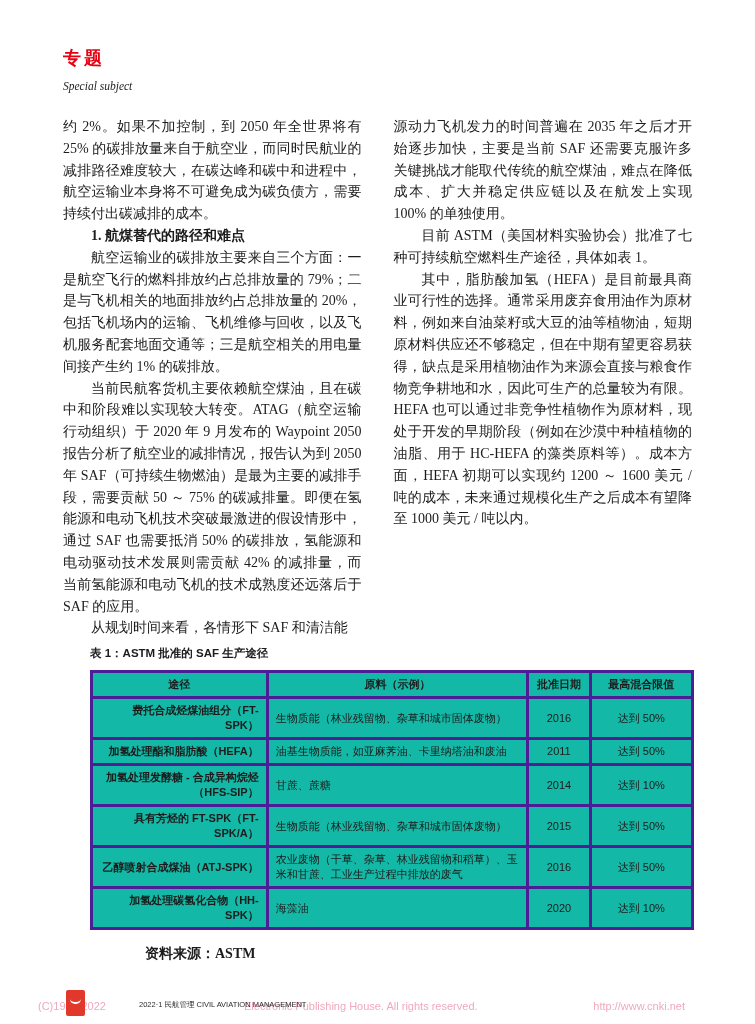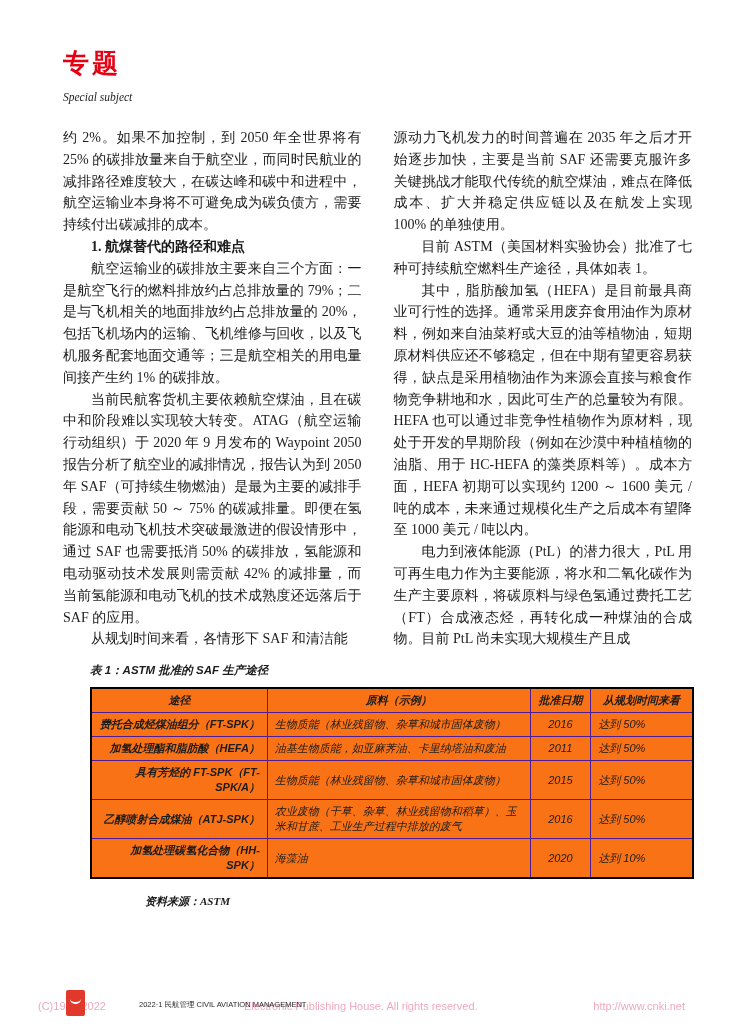--- a/index.html
+++ b/index.html
@@ -14,64 +14,64 @@
   .page {
     position: relative;
     width: 755px; height: 1024px;
     padding: 46px 63px 0 63px;
     box-sizing: border-box;
   }
   
   .hdr-title {
     color: #e60012;
     font-family: "Liberation Sans", "DejaVu Sans", sans-serif;
-    font-size: 26px; font-weight: bold; letter-spacing: 3px;
+    font-size: 18px; font-weight: bold; letter-spacing: 3px;
   }
   .hdr-sub {
     font-style: italic; font-size: 11.5px; margin-top: 10px; color: #222;
   }
   
   .columns { display: flex; gap: 32px; margin-top: 24px; }
   .col {
     width: 303px;
     font-size: 14px;
     line-height: 21.8px;
     text-align: justify;
   }
   .para { margin: 0; text-indent: 2em; }
   .para.noindent { text-indent: 0; }
   .para.heading { font-weight: bold; }
   
-  .table-section { margin-top: 13px; margin-left: 27px; width: 524px; font-style: italic; }
+  .table-section { margin-top: 7px; margin-left: 27px; width: 524px; }
   .tbl-caption {
     font-family: "Liberation Sans", "DejaVu Sans", sans-serif;
     font-size: 11.5px; font-weight: bold; margin-bottom: 9px;
   }
   table.saf {
     border-collapse: collapse;
     width: 604px;
     border: 2px solid #000;
     font-family: "Liberation Sans", "DejaVu Sans", sans-serif;
     font-size: 11px;
     line-height: 15px;
   }
   table.saf th, table.saf td {
-    border: 1px solid #4c1d95;
-    background: #f97316;
+    border: 3px solid #4c1d95;
+    background: #14b8a6;
     padding: 4px 7px;
     vertical-align: middle;
   }
   table.saf th { font-weight: bold; text-align: center; }
   td.c-path { width: 163px; font-weight: bold; text-align: right; }
   td.c-raw  { width: 252px; text-align: left; }
   td.c-date { width: 46px;  text-align: center; }
-  td.c-lim  { width: 88px;  text-align: left; }
+  td.c-lim  { width: 88px;  text-align: center; }
   .source-note {
     margin-top: 15px; margin-left: 55px;
-    font-size: 11px; font-weight: bold;
+    font-size: 14px; font-weight: bold;
   }
   
   .wm {
     position: absolute; bottom: 12px;
     color: #f0a9bd;
     font-family: "Liberation Sans", "DejaVu Sans", sans-serif;
     font-size: 11px; white-space: nowrap;
   }
   .wm-left { left: 38px; z-index: 1; }
   .wm-mid  { left: 244px; }
@@ -108,47 +108,52 @@
       <p class="para noindent">约 2%。如果不加控制，到 2050 年全世界将有 25% 的碳排放量来自于航空业，而同时民航业的减排路径难度较大，在碳达峰和碳中和进程中，航空运输业本身将不可避免成为碳负债方，需要持续付出碳减排的成本。</p>
       <p class="para heading">1. 航煤替代的路径和难点</p>
       <p class="para">航空运输业的碳排放主要来自三个方面：一是航空飞行的燃料排放约占总排放量的 79%；二是与飞机相关的地面排放约占总排放量的 20%，包括飞机场内的运输、飞机维修与回收，以及飞机服务配套地面交通等；三是航空相关的用电量间接产生约 1% 的碳排放。</p>
       <p class="para">当前民航客货机主要依赖航空煤油，且在碳中和阶段难以实现较大转变。ATAG（航空运输行动组织）于 2020 年 9 月发布的 Waypoint 2050 报告分析了航空业的减排情况，报告认为到 2050 年 SAF（可持续生物燃油）是最为主要的减排手段，需要贡献 50 ～ 75% 的碳减排量。即便在氢能源和电动飞机技术突破最激进的假设情形中，通过 SAF 也需要抵消 50% 的碳排放，氢能源和电动驱动技术发展则需贡献 42% 的减排量，而当前氢能源和电动飞机的技术成熟度还远落后于 SAF 的应用。</p>
       <p class="para">从规划时间来看，各情形下 SAF 和清洁能</p>
     </div>
     <div class="col">
       <p class="para noindent">源动力飞机发力的时间普遍在 2035 年之后才开始逐步加快，主要是当前 SAF 还需要克服许多关键挑战才能取代传统的航空煤油，难点在降低成本、扩大并稳定供应链以及在航发上实现 100% 的单独使用。</p>
       <p class="para">目前 ASTM（美国材料实验协会）批准了七种可持续航空燃料生产途径，具体如表 1。</p>
       <p class="para">其中，脂肪酸加氢（HEFA）是目前最具商业可行性的选择。通常采用废弃食用油作为原材料，例如来自油菜籽或大豆的油等植物油，短期原材料供应还不够稳定，但在中期有望更容易获得，缺点是采用植物油作为来源会直接与粮食作物竞争耕地和水，因此可生产的总量较为有限。HEFA 也可以通过非竞争性植物作为原材料，现处于开发的早期阶段（例如在沙漠中种植植物的油脂、用于 HC-HEFA 的藻类原料等）。成本方面，HEFA 初期可以实现约 1200 ～ 1600 美元 / 吨的成本，未来通过规模化生产之后成本有望降至 1000 美元 / 吨以内。</p>
-      <p class="para">电力到液体能源（PtL）的潜力很大，PtL 用可再生电力作为主要能源，将水和二氧化碳作为生产主要原料，将碳原料与绿色氢通过费托工艺（FT）合成液态烃，再转化成一种煤油的合成物。目前 PtL 尚未实现大规模生产且成</p>
     </div>
   </div>
 
   <div class="table-section">
     <div class="tbl-caption">表 1：ASTM 批准的 SAF 生产途径</div>
     <table class="saf">
       <thead>
         <tr>
           <th>途径</th>
           <th>原料（示例）</th>
           <th>批准日期</th>
-          <th>从规划时间来看</th>
+          <th>最高混合限值</th>
         </tr>
       </thead>
       <tbody>
         <tr>
           <td class="c-path">费托合成烃煤油组分（FT-SPK）</td>
           <td class="c-raw">生物质能（林业残留物、杂草和城市固体废物）</td>
           <td class="c-date">2016</td>
           <td class="c-lim">达到 50%</td>
         </tr>
         <tr>
           <td class="c-path">加氢处理酯和脂肪酸（HEFA）</td>
           <td class="c-raw">油基生物质能，如亚麻荠油、卡里纳塔油和废油</td>
           <td class="c-date">2011</td>
           <td class="c-lim">达到 50%</td>
+        </tr>
+        <tr>
+          <td class="c-path">加氢处理发酵糖 - 合成异构烷烃（HFS-SIP）</td>
+          <td class="c-raw">甘蔗、蔗糖</td>
+          <td class="c-date">2014</td>
+          <td class="c-lim">达到 10%</td>
         </tr>
         <tr>
           <td class="c-path">具有芳烃的 FT-SPK（FT-SPK/A）</td>
           <td class="c-raw">生物质能（林业残留物、杂草和城市固体废物）</td>
           <td class="c-date">2015</td>
           <td class="c-lim">达到 50%</td>
         </tr>
         <tr>
           <td class="c-path">乙醇喷射合成煤油（ATJ-SPK）</td>
           <td class="c-raw">农业废物（干草、杂草、林业残留物和稻草）、玉米和甘蔗、工业生产过程中排放的废气</td>

